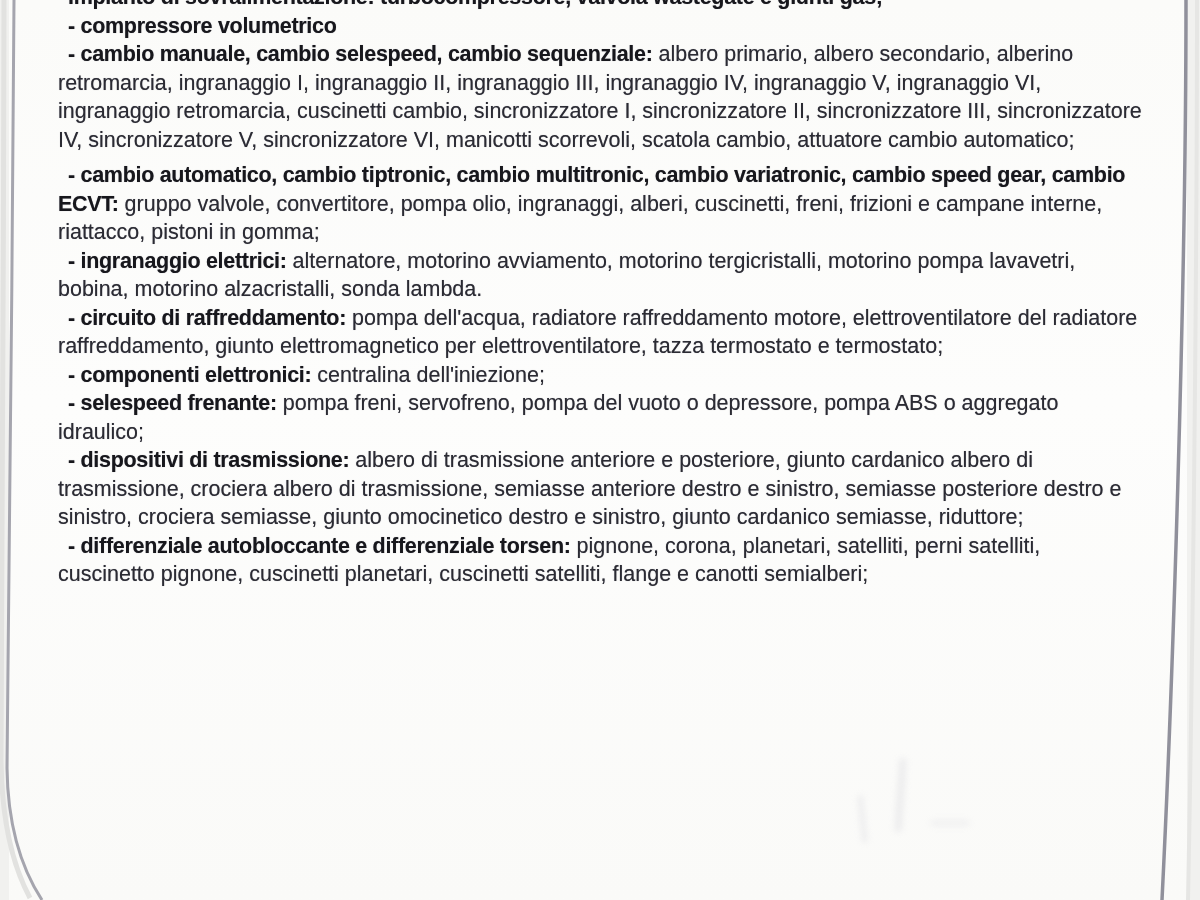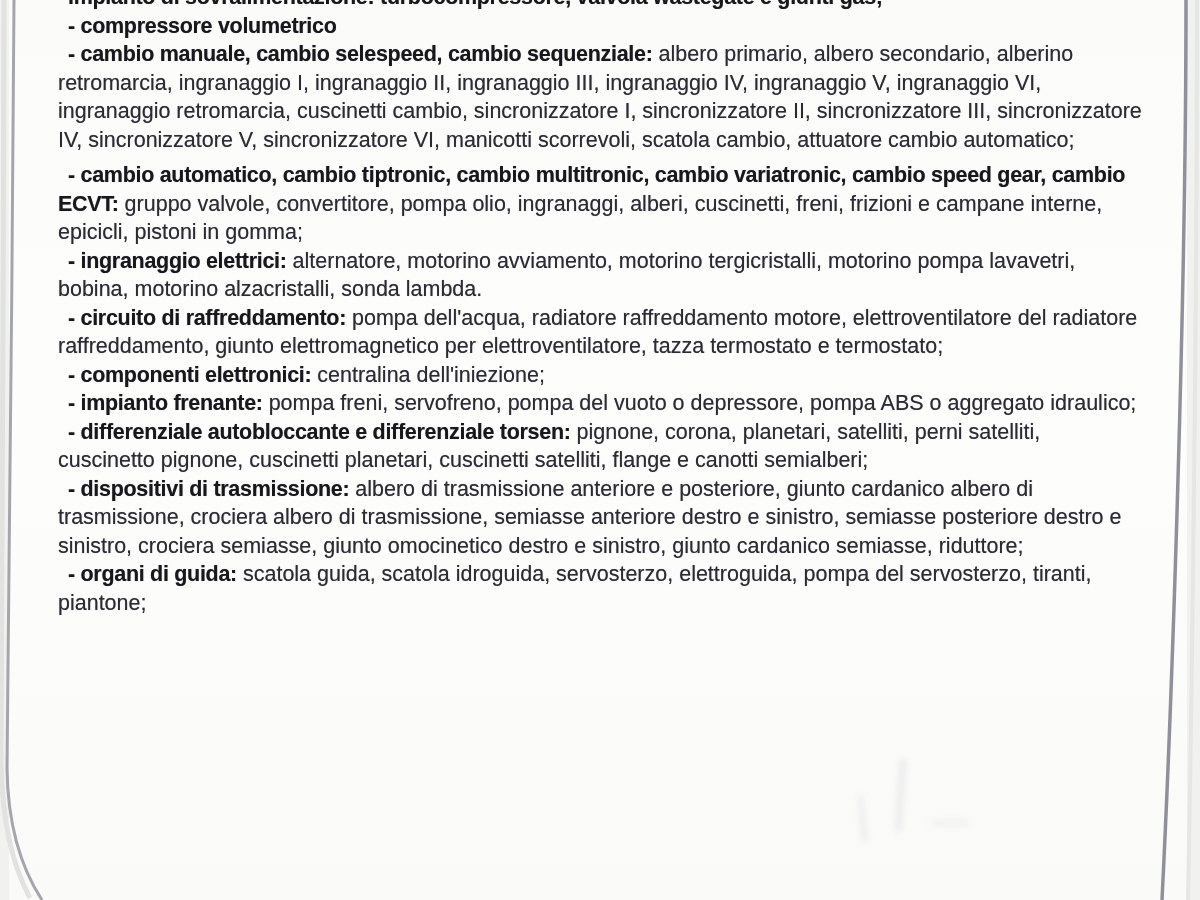--- a/index.html
+++ b/index.html
@@ -34,28 +34,27 @@
 
 <div class="screen">
 
   <div class="paper"></div>
 
   <div class="textblock">
     <p class="item"><b>impianto di sovralimentazione: turbocompressore, valvola wastegate e giunti gas;</b></p>
     <div>
         <p class="item"><b>- compressore volumetrico</b><span></span></p>
         <p class="item"><b>- cambio manuale, cambio selespeed, cambio sequenziale:</b><span> albero primario, albero secondario, alberino retromarcia, ingranaggio I, ingranaggio II, ingranaggio III, ingranaggio IV, ingranaggio V, ingranaggio VI, ingranaggio retromarcia, cuscinetti cambio, sincronizzatore I, sincronizzatore II, sincronizzatore III, sincronizzatore IV, sincronizzatore V, sincronizzatore VI, manicotti scorrevoli, scatola cambio, attuatore cambio automatico;</span></p>
-        <p class="item gap"><b>- cambio automatico, cambio tiptronic, cambio multitronic, cambio variatronic, cambio speed gear, cambio ECVT:</b><span> gruppo valvole, convertitore, pompa olio, ingranaggi, alberi, cuscinetti, freni, frizioni e campane interne, epicicli, pistoni in gomma;</span></p>
+        <p class="item gap"><b>- cambio automatico, cambio tiptronic, cambio multitronic, cambio variatronic, cambio speed gear, cambio ECVT:</b><span> gruppo valvole, convertitore, pompa olio, ingranaggi, alberi, cuscinetti, freni, frizioni e campane interne, riattacco, pistoni in gomma;</span></p>
         <p class="item"><b>- ingranaggio elettrici:</b><span> alternatore, motorino avviamento, motorino tergicristalli, motorino pompa lavavetri, bobina, motorino alzacristalli, sonda lambda.</span></p>
         <p class="item"><b>- circuito di raffreddamento:</b><span> pompa dell'acqua, radiatore raffreddamento motore, elettroventilatore del radiatore raffreddamento, giunto elettromagnetico per elettroventilatore, tazza termostato e termostato;</span></p>
         <p class="item"><b>- componenti elettronici:</b><span> centralina dell'iniezione;</span></p>
-        <p class="item"><b>- impianto frenante:</b><span> pompa freni, servofreno, pompa del vuoto o depressore, pompa ABS o aggregato idraulico;</span></p>
+        <p class="item"><b>- selespeed frenante:</b><span> pompa freni, servofreno, pompa del vuoto o depressore, pompa ABS o aggregato idraulico;</span></p>
+        <p class="item"><b>- dispositivi di trasmissione:</b><span> albero di trasmissione anteriore e posteriore, giunto cardanico albero di trasmissione, crociera albero di trasmissione, semiasse anteriore destro e sinistro, semiasse posteriore destro e sinistro, crociera semiasse, giunto omocinetico destro e sinistro, giunto cardanico semiasse, riduttore;</span></p>
         <p class="item"><b>- differenziale autobloccante e differenziale torsen:</b><span> pignone, corona, planetari, satelliti, perni satelliti, cuscinetto pignone, cuscinetti planetari, cuscinetti satelliti, flange e canotti semialberi;</span></p>
-        <p class="item"><b>- dispositivi di trasmissione:</b><span> albero di trasmissione anteriore e posteriore, giunto cardanico albero di trasmissione, crociera albero di trasmissione, semiasse anteriore destro e sinistro, semiasse posteriore destro e sinistro, crociera semiasse, giunto omocinetico destro e sinistro, giunto cardanico semiasse, riduttore;</span></p>
-        <p class="item"><b>- organi di guida:</b><span> scatola guida, scatola idroguida, servosterzo, elettroguida, pompa del servosterzo, tiranti, piantone;</span></p>
       </div>
   </div>
 
   <div class="ghost g1"></div>
   <div class="ghost g2"></div>
   <div class="ghost g3"></div>
 
   <svg class="border-svg" width="1200" height="900">
     <path d="M4 0 C 4 260, 1 560, 1 760 Q 2 846, 30 898" fill="none" stroke="#e2e2e0" stroke-width="5"></path>
     <path d="M14 0 C 13 250, 8 600, 7 768 Q 8 848, 42 900" fill="none" stroke="#a5a5ae" stroke-width="3"></path>

